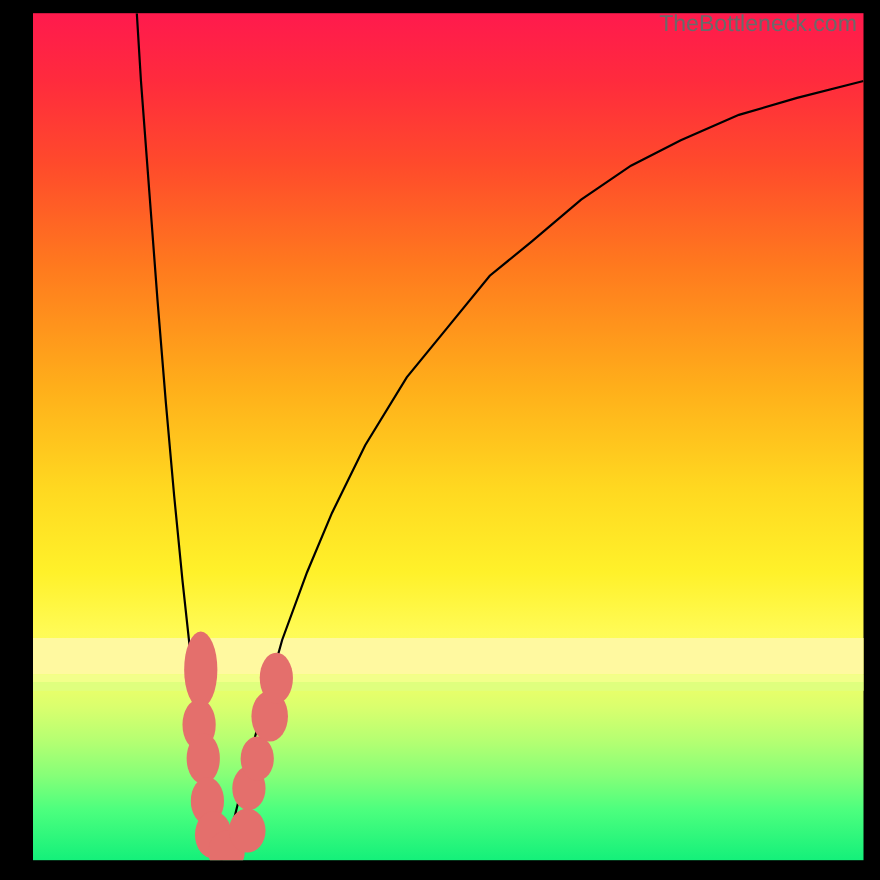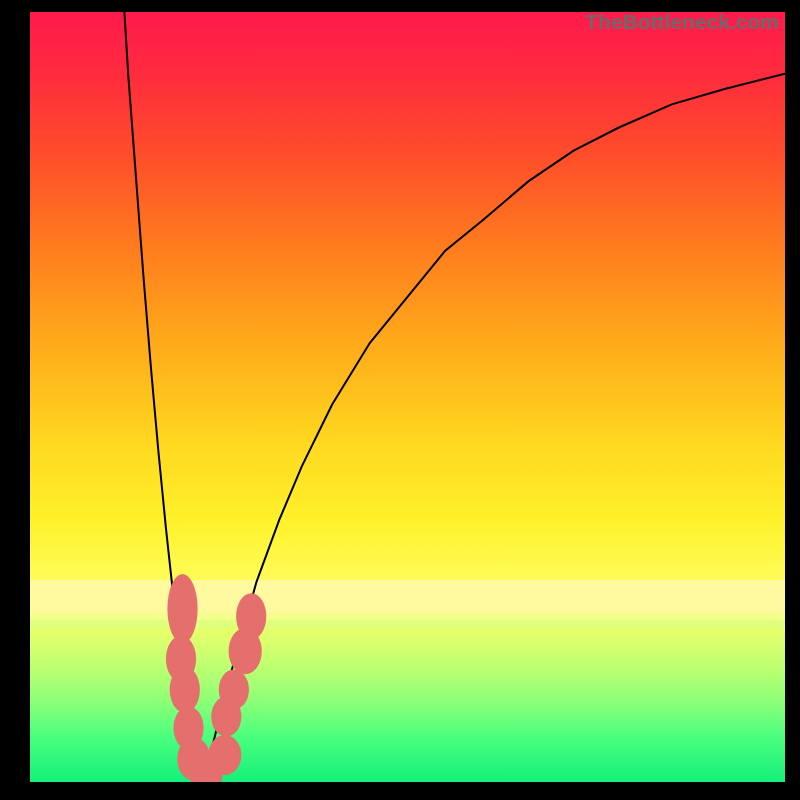--- a/index.html
+++ b/index.html
@@ -51,21 +51,21 @@
     top: 0;
     width: 100%;
     height: 100%;
   }
   .watermark {
     position: absolute;
     top: -2px;
     right: 6px;
     color: #6a6a6a;
     font-size: 21px;
-    font-weight: 700;
+    font-weight: 400;
     letter-spacing: 0px;
   }
 </style>
 </head>
 <body>
 
 <div class="frame">
   <div class="plot-area">
 
     <div class="watermark">TheBottleneck.com</div>

